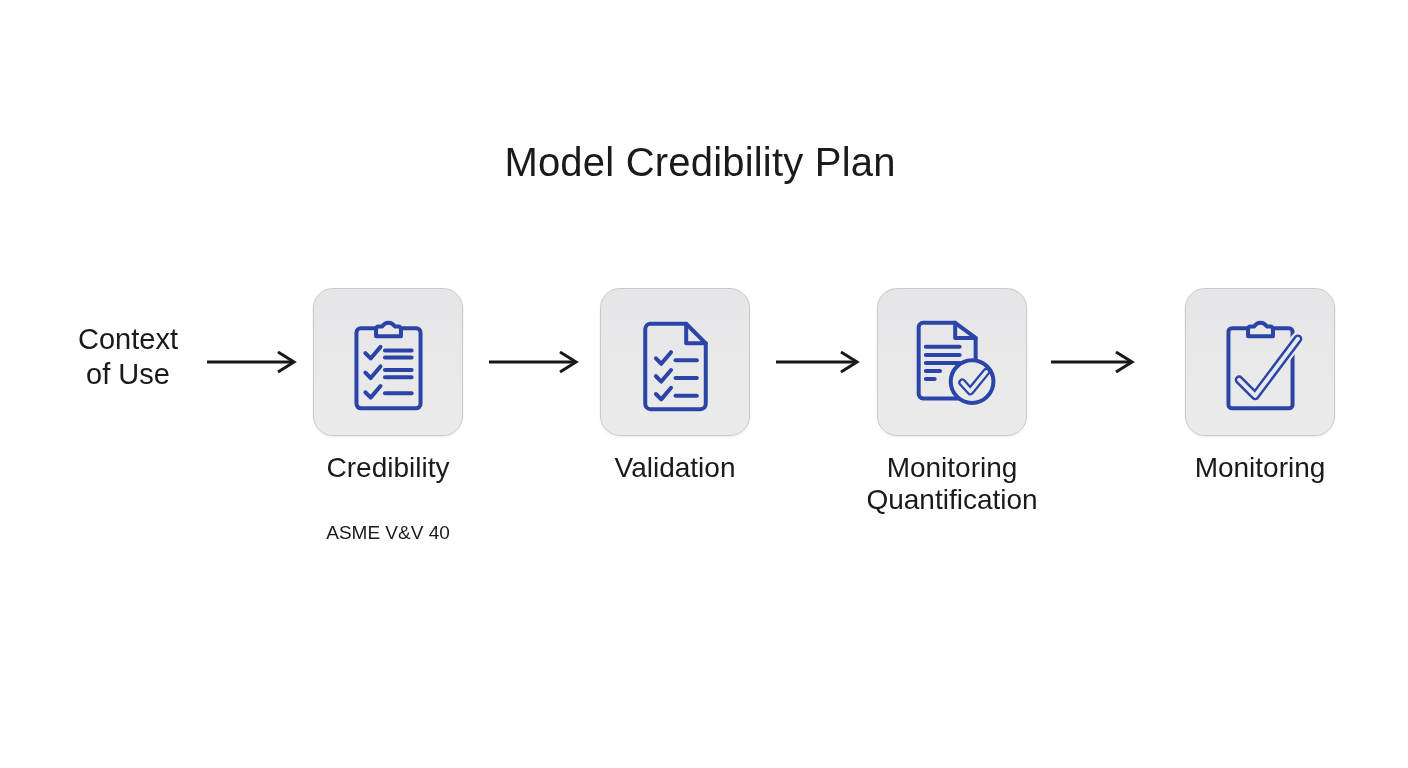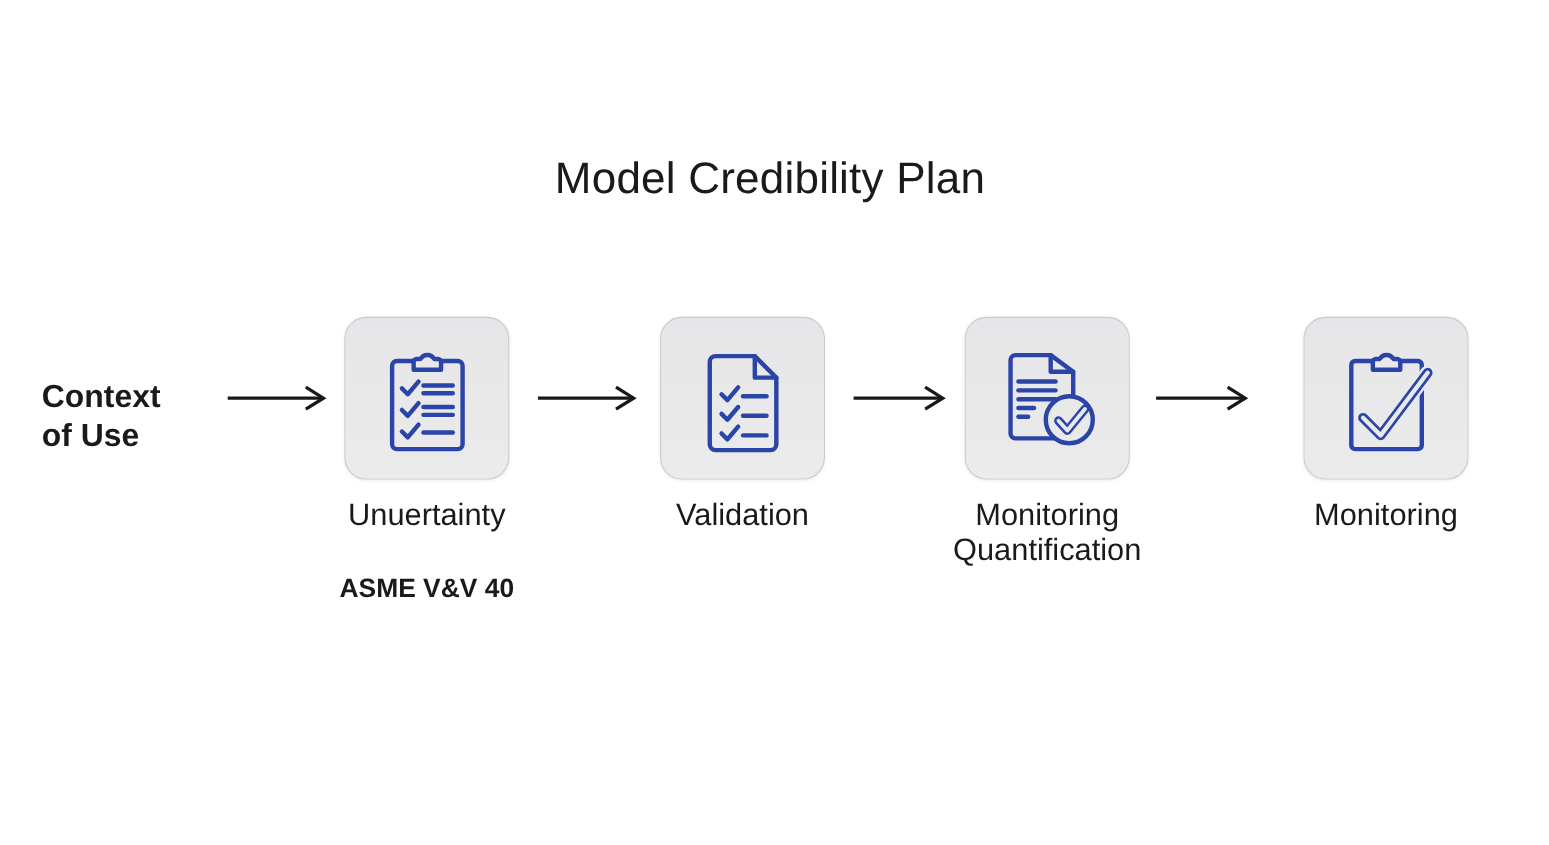--- a/index.html
+++ b/index.html
@@ -8,22 +8,22 @@
     position:relative; width:1408px; height:768px;
     background:var(--background,#ffffff); color:var(--text,#1a1a1a);
     overflow:hidden;
   }
   .title {
     position:absolute; top:140px; left:0; width:1400px;
     text-align:center; font-size:40px; font-weight:500; letter-spacing:.2px;
     color:var(--text,#1a1a1a);
   }
   .context {
-    position:absolute; left:38px; top:344px; width:180px;
-    font-size:29px; line-height:35px; font-weight:700;
+    position:absolute; left:38px; top:322px; width:180px;
+    text-align:center; font-size:29px; line-height:35px; font-weight:400;
   }
   .arrow { position:absolute; top:349px; }
   .arrow path { stroke:var(--arrow,#181818); stroke-width:3; fill:none; }
   .stage { position:absolute; top:288px; width:280px; text-align:center; }
   .box {
     width:150px; height:148px; margin:0 auto; box-sizing:border-box;
     background:linear-gradient(180deg,#e6e6e8 0%, #ebebec 100%);
     border:1.5px solid var(--box-border,#c9c9c9);
     border-radius:20px;
     box-shadow:0 1px 3px rgba(0,0,0,.07);
@@ -32,21 +32,21 @@
   .icon { height:100px; color:var(--icon-blue,#2b44a8); display:block; }
   .icon * { vector-effect:none; }
   .stroke { stroke:currentColor; stroke-width:4.5; fill:none;
             stroke-linecap:round; stroke-linejoin:round; }
   .fillbg { fill:var(--box-fill,#e9e9ea); }
   .halo   { stroke:var(--box-fill,#e9e9ea); fill:none; stroke-linecap:round; stroke-linejoin:round; }
   .label {
     margin-top:16px; font-size:28px; line-height:32px; height:64px;
     font-weight:500; color:var(--text,#1a1a1a);
   }
-  .sublabel { margin-top:6px; font-size:24px; font-weight:700; color:var(--text,#1a1a1a); }
+  .sublabel { margin-top:6px; font-size:19px; font-weight:400; color:var(--text,#1a1a1a); }
 </style>
 </head>
 <body>
 
 <div class="canvas">
 
   <div class="title">Model Credibility Plan</div>
 
   <div class="context">
     <span>Context</span><br>
@@ -76,21 +76,21 @@
         <rect class="stroke" x="14" y="18" width="72" height="90" rx="5"></rect>
         <path class="stroke fillbg" d="M36 27 v-8 a3 3 0 0 1 3 -3 h4 a8 8 0 0 1 14 0 h4 a3 3 0 0 1 3 3 v8 z"></path>
         <path class="stroke" d="M24 46 l6 6 l11 -13"></path>
         <path class="stroke" d="M46 43 h30 M46 51 h30"></path>
         <path class="stroke" d="M24 68 l6 6 l11 -13"></path>
         <path class="stroke" d="M46 65 h30 M46 73 h30"></path>
         <path class="stroke" d="M24 90 l6 6 l11 -13"></path>
         <path class="stroke" d="M46 91 h30"></path>
       </svg>
     </div>
-    <div class="label">Unuertainty</div>
+    <div class="label">Credibility</div>
     <div class="sublabel">ASME V&amp;V 40</div>
   </div>
 
   <div class="stage" style="left:535px">
     <div class="box">
       <svg class="icon" viewBox="0 0 100 112" width="89" height="100">
         <path class="stroke" d="M16 19 a6 6 0 0 1 6 -6 h40 L84 35 v68 a6 6 0 0 1 -6 6 h-56 a6 6 0 0 1 -6 -6 z"></path>
         <polyline class="stroke" points="62,13 62,35 84,35"></polyline>
         <path class="stroke" d="M28 52 l6 6 l11 -13"></path>
         <path class="stroke" d="M50 54 h24"></path>

